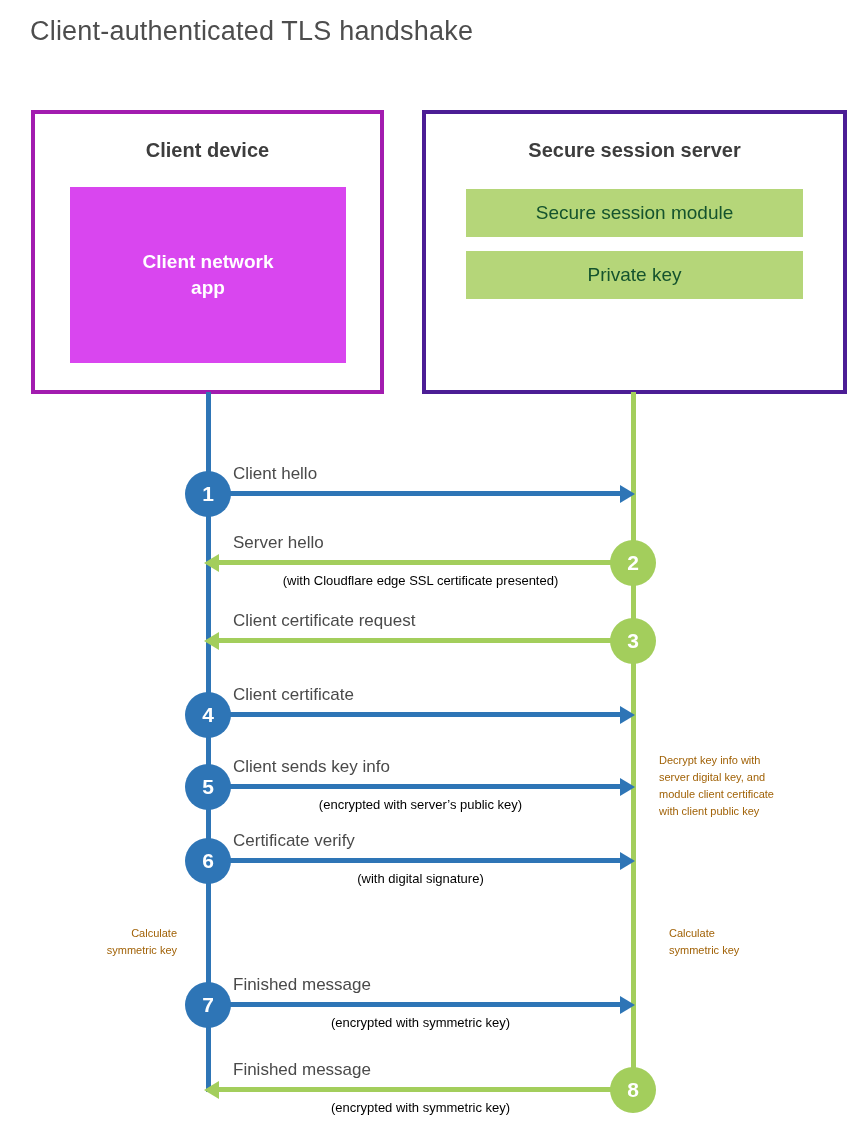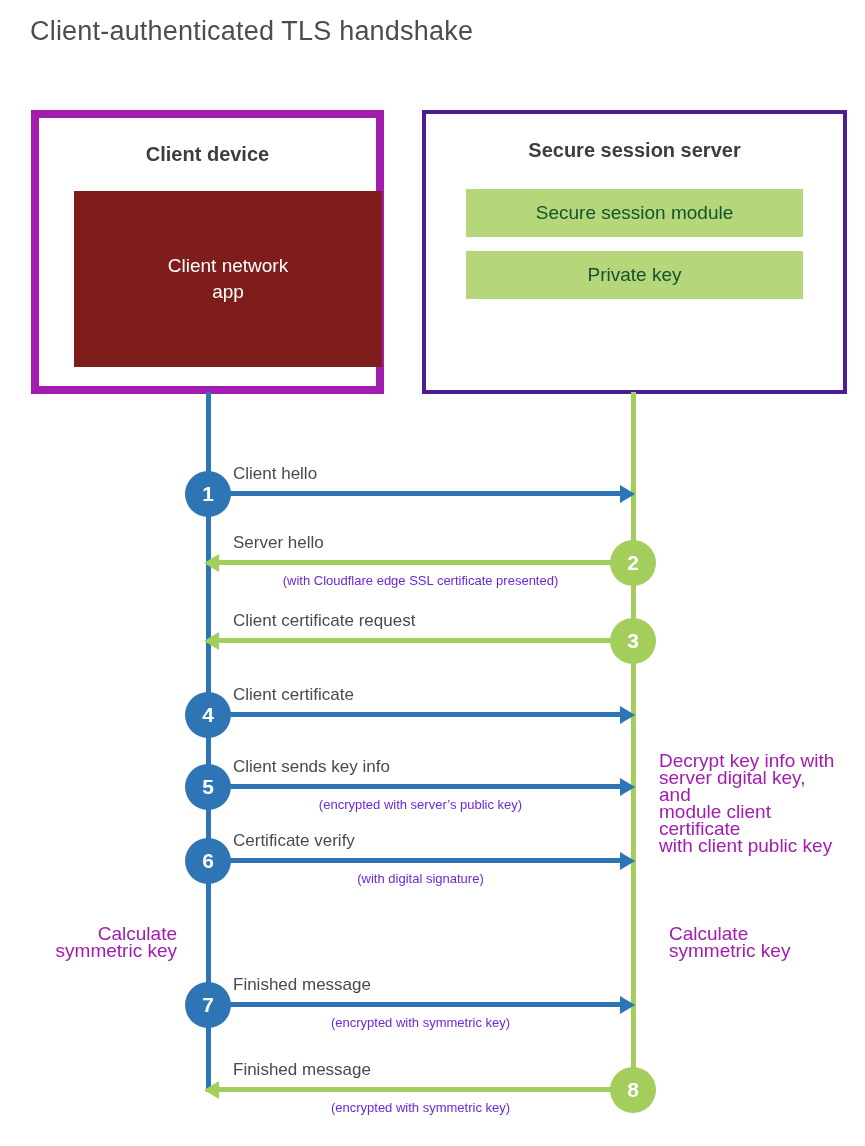--- a/index.html
+++ b/index.html
@@ -10,29 +10,29 @@
   .canvas {
     position:relative; width:865px; height:1146px;
     background:#ffffff; overflow:hidden;
   }
   .page-title {
     position:absolute; left:30px; top:16px;
     font-size:27px; font-weight:300; color:#4d4d4d; letter-spacing:0.2px;text-align:center;
   }
   
   .entity-box { position:absolute; top:110px; height:284px; background:#fff; }
-  .client-box  { left:31px;  width:353px; border:8px solid #a21caf; }
+  .client-box  { left:31px;  width:353px; border:4px solid #a21caf; }
   .server-box  { left:422px; width:425px; border:4px solid #4c1d95; }
   .entity-title {
     margin-top:25px; text-align:center;
     font-size:20px; font-weight:bold; color:#3d3d3d;
   }
   .client-app {
-    position:absolute; left:35px; top:73px; width:308px; height:176px;
-    background:#7f1d1d; display:flex; align-items:center; justify-content:center;
+    position:absolute; left:35px; top:73px; width:276px; height:176px;
+    background:#d946ef; display:flex; align-items:center; justify-content:center;font-weight:bold;
   }
   .client-app span {
     display:inline-block; width:150px; text-align:center;
     color:#ffffff; font-size:19px; line-height:1.35;
   }
   .server-bars { position:absolute; left:40px; top:75px; width:337px; }
   .server-bar {
     height:48px; margin-bottom:14px; background:#b5d679;
     display:flex; align-items:center; justify-content:center;
     color:#14532d; font-size:19px;
@@ -59,24 +59,24 @@
     border-top:9px solid transparent; border-bottom:9px solid transparent;
   }
   .step.right .head { left:620px; border-left:15px solid #2e75b6; }
   .step.left  .head { left:204px; border-right:15px solid #a3ce5c; }
   .step .label {
     position:absolute; left:233px; width:375px; top:calc(var(--y) - 30px);
     font-size:17px; color:#4a4a4a;
   }
   .step .sub {
     position:absolute; left:233px; width:375px; top:calc(var(--y) + 10px);
-    text-align:center; font-size:13px; color:#6d28d9;
+    text-align:center; font-size:13px; color:#000000;
   }
   
-  .note { position:absolute; font-size:19px; color:#a21caf; line-height:17px; }
+  .note { position:absolute; font-size:11px; color:#a16207; line-height:17px; }
   .decrypt-note { left:659px; top:752px; width:180px; text-align:left; }
   .calc-left  { right:688px; top:925px; width:160px; text-align:right; }
   .calc-right { left:669px; top:925px; width:160px; text-align:left; }
 </style>
 </head>
 <body>
 
 <div class="canvas">
 
   <div class="page-title">Client-authenticated TLS handshake</div>

